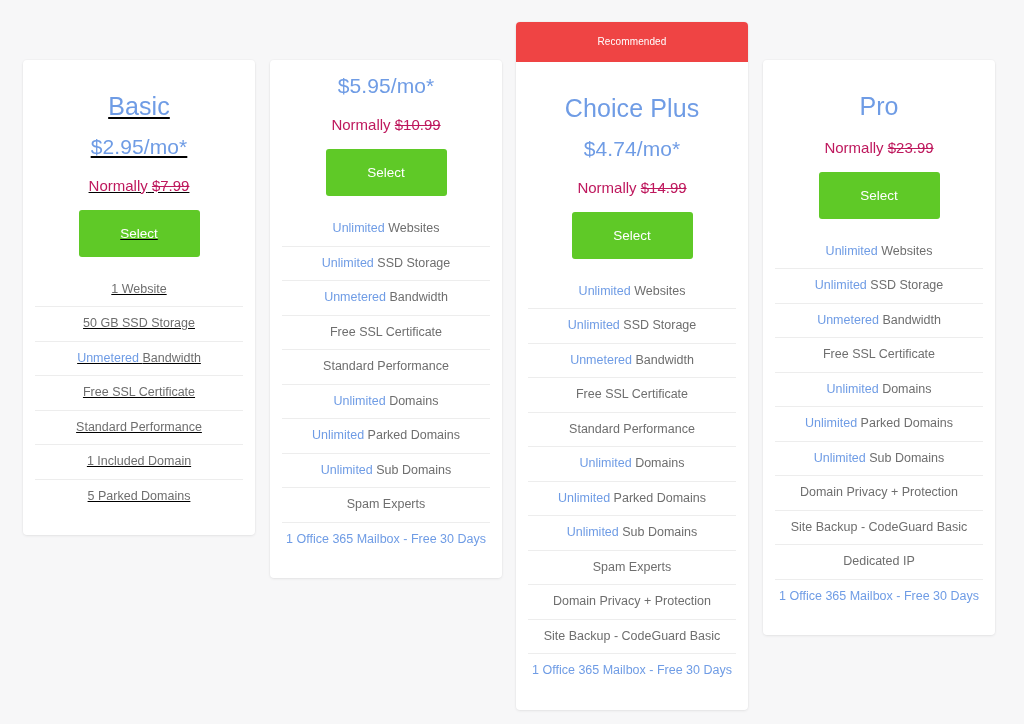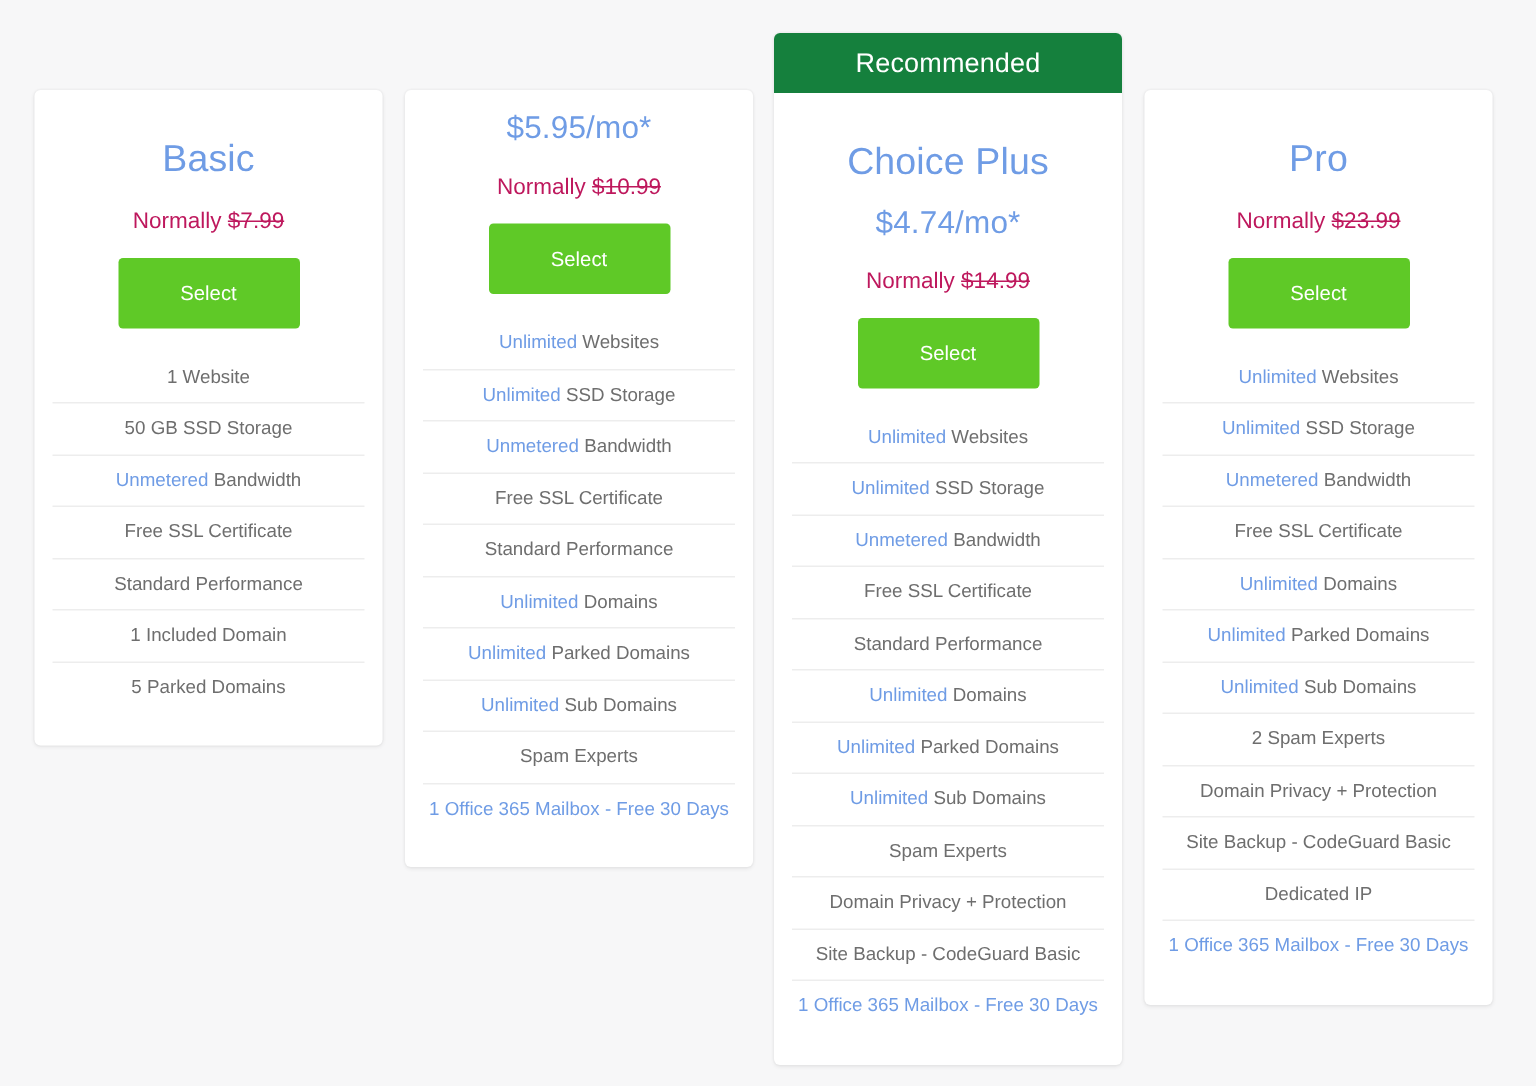--- a/index.html
+++ b/index.html
@@ -22,31 +22,31 @@
     height: 724px;
   }
   .plan-card {
     position: absolute;
     width: 232px;
     background: #ffffff;
     border-radius: 4px;
     box-shadow: 0 1px 3px rgba(0,0,0,0.07), 0 0 0 1px rgba(0,0,0,0.015);
     box-sizing: border-box;
   }
-  .plan-card.col0 { left: 23px;  top: 60px; }
+  .plan-card.col0 { left: 23px;  top: 60px; text-decoration: underline; }
   .plan-card.col1 { left: 270px; top: 60px; }
   .plan-card.col2 { left: 516px; top: 22px; }
   .plan-card.col3 { left: 763px; top: 60px; }
 
   .recommended-banner {
     height: 40px;
     line-height: 40px;
-    background: #15803d;
+    background: #ef4444;
     color: #ffffff;
-    font-size: 18px;
+    font-size: 10px;
     text-align: center;
     border-radius: 4px 4px 0 0;
     letter-spacing: 0.1px;
   }
 
   .card-body {
     padding: 0 12px 22px 12px;
   }
 
   .plan-name {
@@ -134,20 +134,21 @@
     box-sizing: border-box;
   }
 </style>
 </head>
 <body>
 
 <div class="pricing-grid">
     <div class="plan-card col0">
       <div class="card-body">
         <div class="plan-name">Basic</div>
+        <div class="plan-price">$2.95/mo*</div>
         <div class="plan-normally"><span>Normally</span> <span class="strike">$7.99</span></div>
         <button class="select-btn">Select</button>
         <ul class="feature-list">
           <li class="feature-item"><span>1 Website</span></li>
           <li class="feature-item"><span>50 GB SSD Storage</span></li>
           <li class="feature-item"><span class="hl">Unmetered</span> <span>Bandwidth</span></li>
           <li class="feature-item"><span>Free SSL Certificate</span></li>
           <li class="feature-item"><span>Standard Performance</span></li>
           <li class="feature-item"><span>1 Included Domain</span></li>
           <li class="feature-item"><span>5 Parked Domains</span></li>
@@ -202,21 +203,20 @@
         <div class="plan-normally"><span>Normally</span> <span class="strike">$23.99</span></div>
         <button class="select-btn">Select</button>
         <ul class="feature-list">
           <li class="feature-item"><span class="hl">Unlimited</span> <span>Websites</span></li>
           <li class="feature-item"><span class="hl">Unlimited</span> <span>SSD Storage</span></li>
           <li class="feature-item"><span class="hl">Unmetered</span> <span>Bandwidth</span></li>
           <li class="feature-item"><span>Free SSL Certificate</span></li>
           <li class="feature-item"><span class="hl">Unlimited</span> <span>Domains</span></li>
           <li class="feature-item"><span class="hl">Unlimited</span> <span>Parked Domains</span></li>
           <li class="feature-item"><span class="hl">Unlimited</span> <span>Sub Domains</span></li>
-          <li class="feature-item"><span>2 Spam Experts</span></li>
           <li class="feature-item"><span>Domain Privacy + Protection</span></li>
           <li class="feature-item"><span>Site Backup - CodeGuard Basic</span></li>
           <li class="feature-item"><span>Dedicated IP</span></li>
           <li class="feature-item link-row"><span>1 Office 365 Mailbox - Free 30 Days</span></li>
         </ul>
       </div>
     </div>
   </div>
 
 </body></html>

